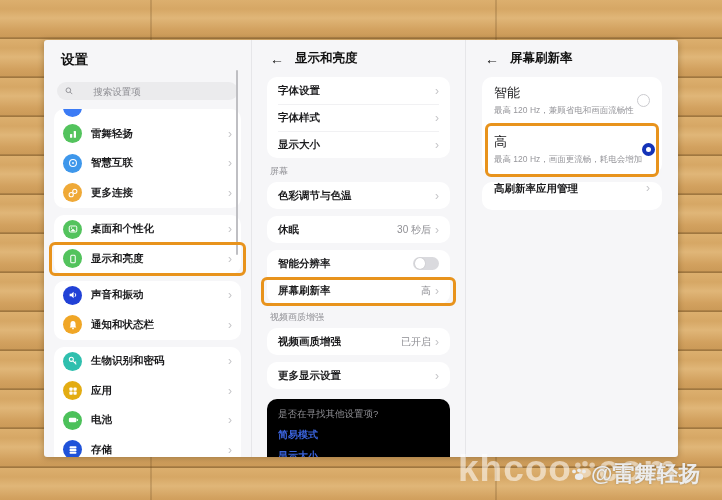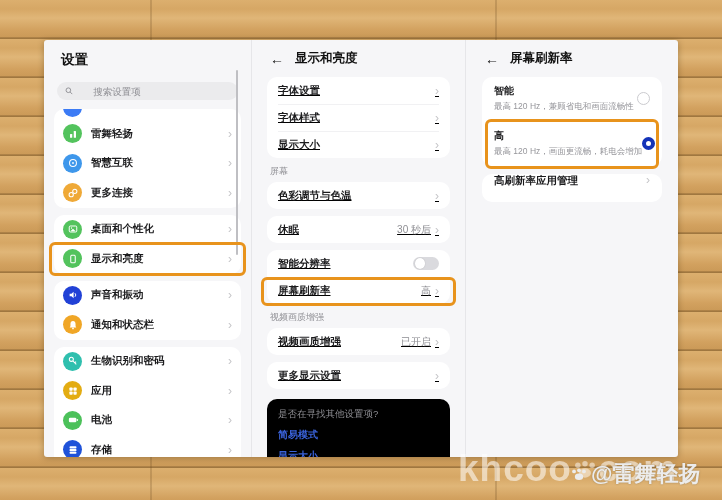--- a/index.html
+++ b/index.html
@@ -66,41 +66,41 @@
   .hl-mid  { left:-17px; right:-17px; top:-1.5px; bottom:-1.5px; }
   .hl-right{ left:-9px; right:-9px; top:-3px; bottom:-3px; }
 
   
   .hdr { height:37px; display:flex; align-items:center; gap:11px; padding-left:3px; }
   .back { font-size:14px; color:#111; line-height:1; }
   .hdr-title { font-size:12.5px; font-weight:700; color:#111; }
 
   
   .m-card { margin-bottom:7px; padding:0 11px; }
-  .m-row { display:flex; align-items:center; height:27px; position:relative;text-decoration:underline; }
+  .m-row { display:flex; align-items:center; height:27px; position:relative; }
   .m-row + .m-row { border-top:1px solid #F1F1F3; }
   .m-label { font-size:10.5px; font-weight:600; color:#1B1B1D; white-space:nowrap; }
   .toggle {
     margin-left:auto; width:26px; height:13.5px; border-radius:8px;
     background:#DADADE; position:relative; flex:none;
   }
   .toggle .knob {
     position:absolute; left:1.5px; top:1.5px; width:10.5px; height:10.5px;
     border-radius:50%; background:#FFFFFF; box-shadow:0 0 1px rgba(0,0,0,0.25);
   }
   .suggest { background:#000000; border-radius:10px; padding:9px 11px 10px; margin-top:10px; }
   .suggest-title { font-size:9.5px; color:#8E8E93; }
   .suggest-link { font-size:10px; font-weight:700; color:#3A62D9; margin-top:7px; cursor:pointer; }
 
   
   .r-card { padding:0 12px; margin-bottom:8px; }
   .opt { display:flex; align-items:center; padding:7px 0 8px; position:relative; }
   .opt + .opt { border-top:1px solid #F1F1F3; }
   .opt-txt { display:flex; flex-direction:column; gap:3px; }
-  .opt-title { font-size:10px; font-weight:700; color:#1B1B1D; }
+  .opt-title { font-size:13px; font-weight:400; color:#1B1B1D; }
   .opt-desc { font-size:8.5px; color:#96969B; white-space:nowrap; }
   .radio { margin-left:auto; width:13px; height:13px; border-radius:50%; flex:none;
            border:1.5px solid #CBCBCF; background:#fff; }
   .radio.on { border:4px solid #1433B8; }
   .r-row { display:flex; align-items:flex-start; height:28px; }
 
   
   .wm-big {
     position:absolute; left:458px; top:448px; display:flex; align-items:center; 
     font-size:37px; font-weight:700; color:rgba(255,255,255,0.55); letter-spacing:1px;

